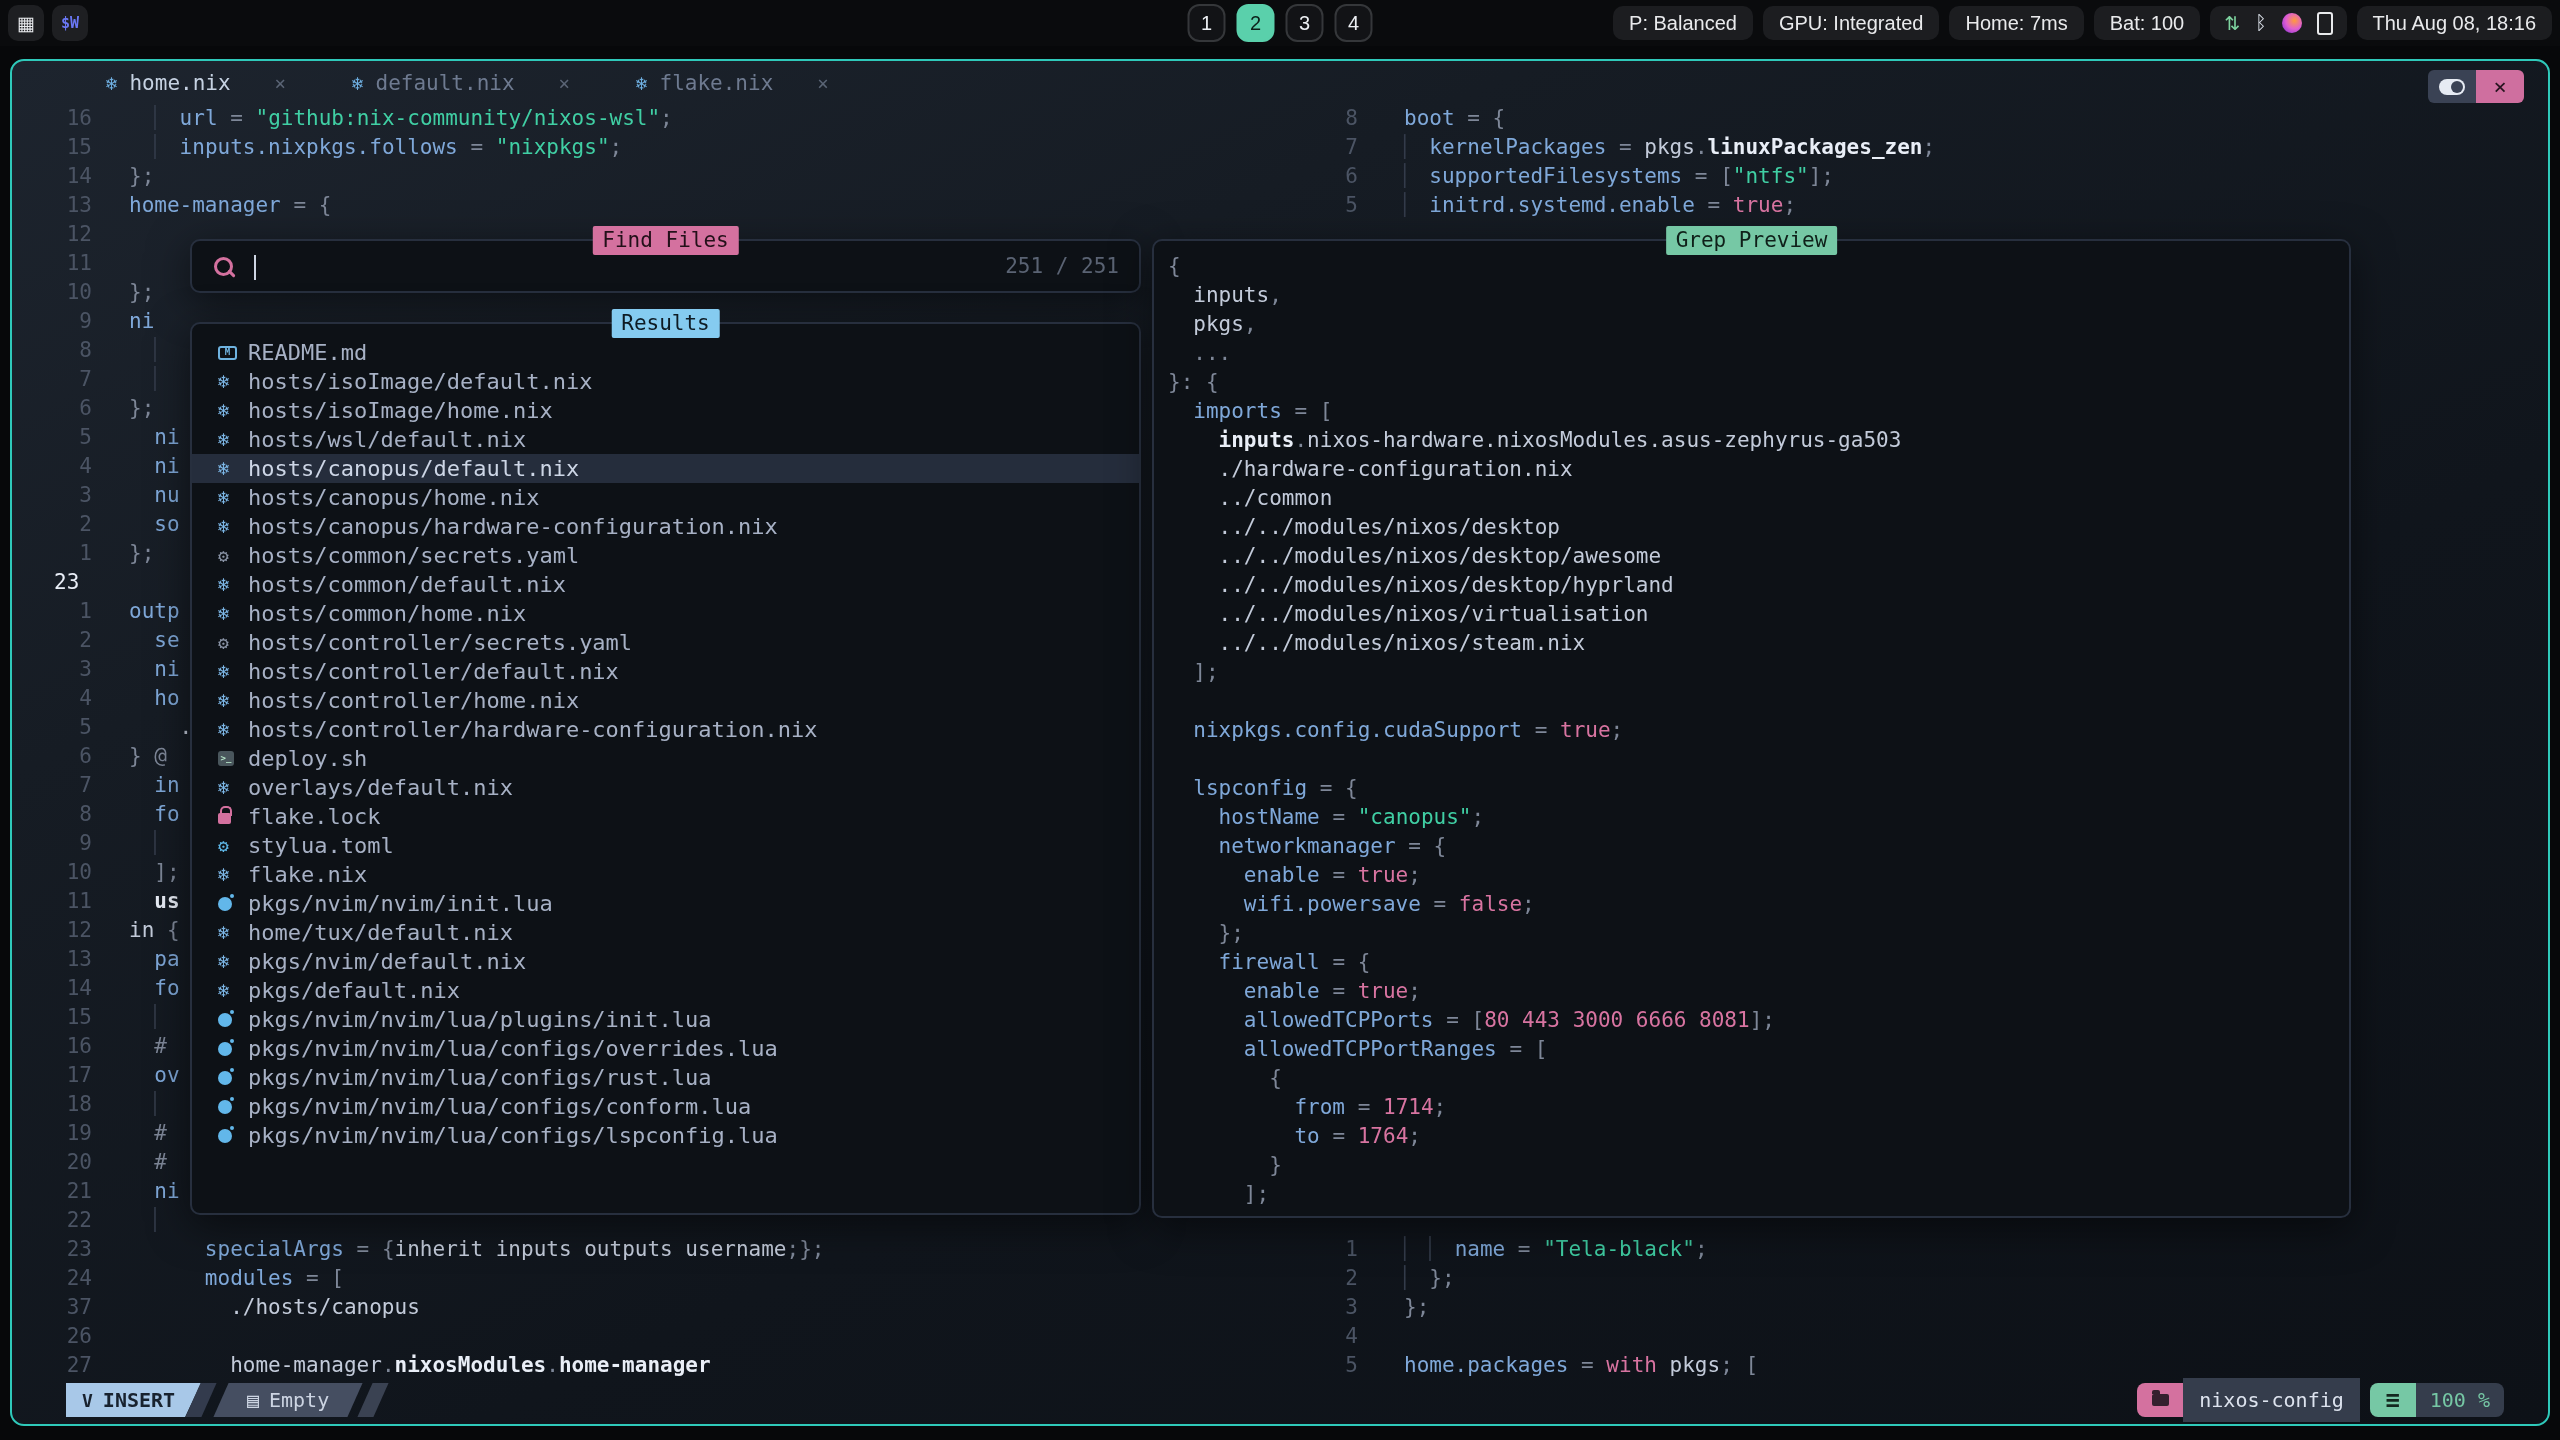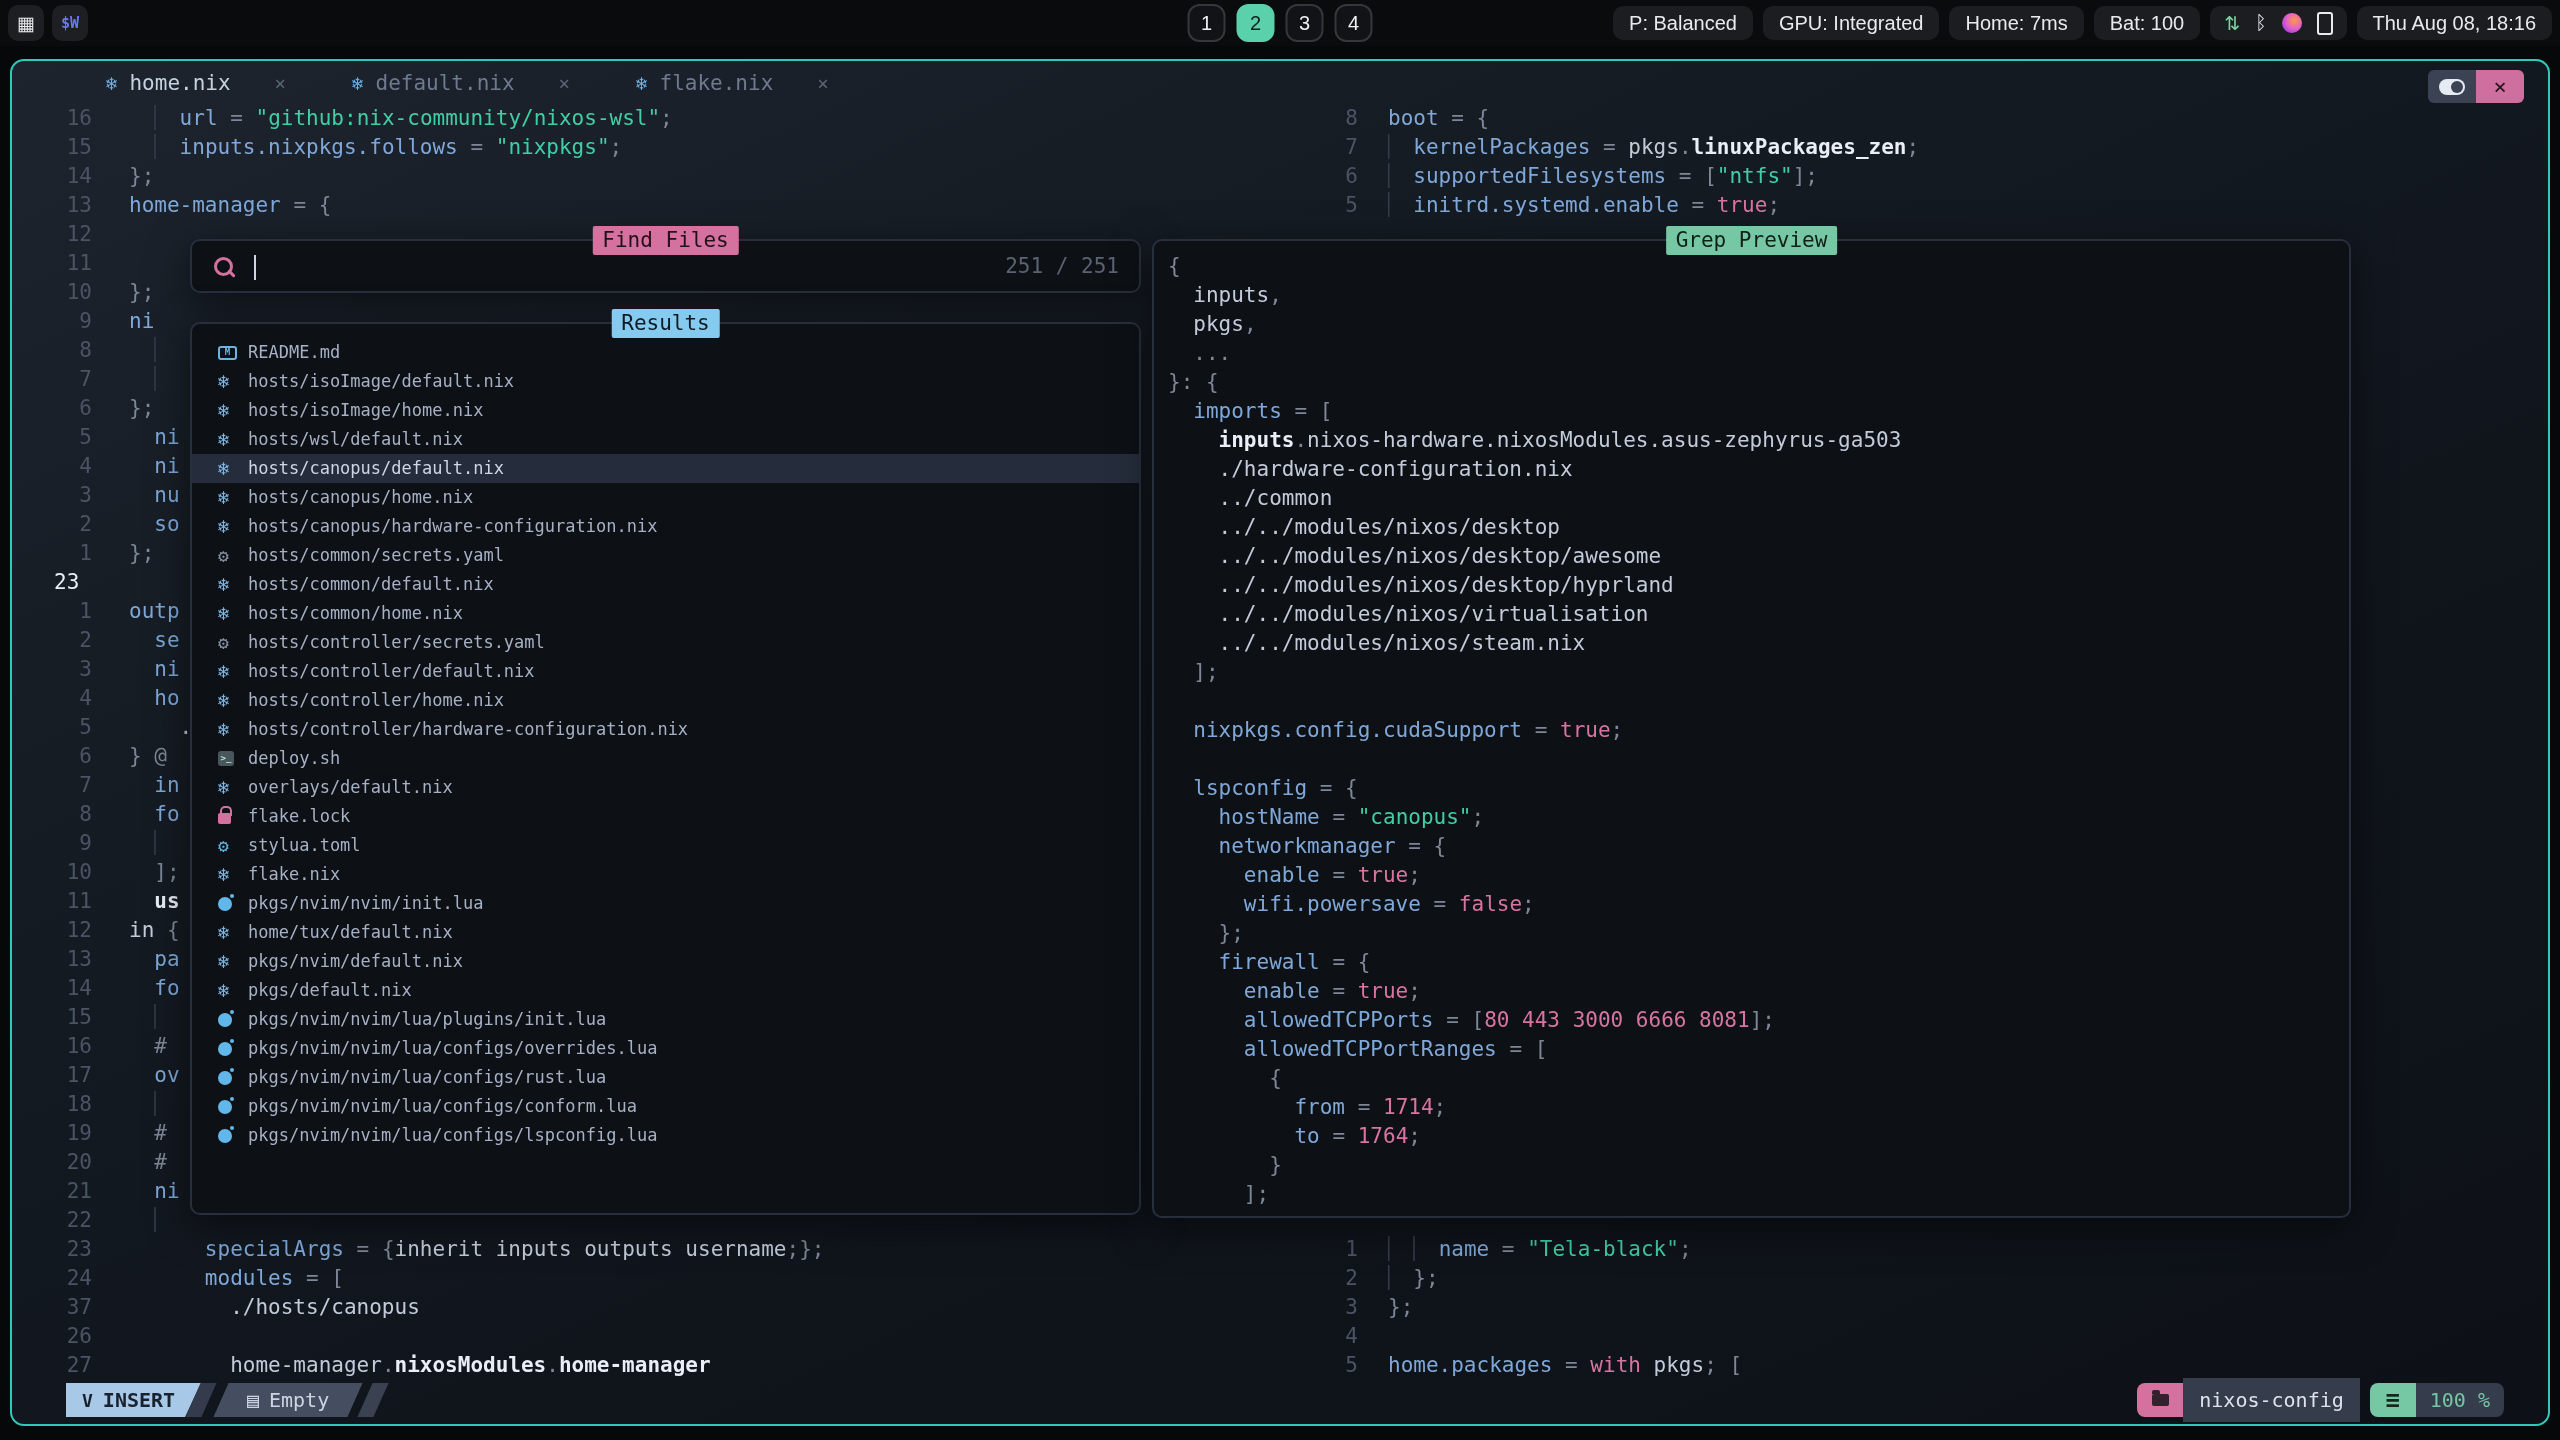--- a/index.html
+++ b/index.html
@@ -47,42 +47,42 @@
   .btn-close{width:48px;background:#cf6f9f;border-radius:0 6px 6px 0;color:#27141f;font-size:22px;
              display:flex;align-items:center;justify-content:center;}
   
   .pane{position:absolute;top:43px;left:0;}
   .pane.right{left:1296px;}
   .row{height:29px;line-height:29px;white-space:pre;font-size:21px;}
   .ln{display:inline-block;width:44px;margin-left:36px;text-align:right;color:var(--lnr);}
   .pane.right .ln{margin-left:0;width:50px;}
   .ln.cur{text-align:left;padding-left:6px;box-sizing:border-box;color:var(--cw);}
   .code{display:inline-block;margin-left:37px;}
-  .pane.right .code{margin-left:30px;}
+  .pane.right .code{margin-left:46px;}
   .t-b{color:var(--cb);} .t-f{color:var(--cf);} .t-g{color:var(--cg);}
   .t-s{color:var(--cs);} .t-p{color:var(--cp);} .t-w{color:var(--cw);font-weight:bold;}
   .t-d{color:var(--cd);}
   
   .float{position:absolute;background:#0d1116;border:2px solid #272f3e;border-radius:10px;
          box-shadow:0 10px 40px rgba(0,0,0,.5);box-sizing:border-box;}
   .chip{position:absolute;top:-15px;left:50%;transform:translateX(-50%);height:29px;line-height:29px;
         padding:0 10px;font-size:21px;border-radius:2px;white-space:nowrap;}
   .chip.pink{background:var(--pink);color:#231019;}
   .chip.cyan{background:var(--cyan);color:#0e1b24;}
   .chip.green{background:var(--green);color:#0f2019;}
   .prompt{left:178px;top:178px;width:951px;height:54px;}
   .mag{position:absolute;left:22px;top:16px;width:13px;height:13px;border:3px solid var(--pink);border-radius:50%;}
   .mag::after{content:"";position:absolute;left:10px;top:12px;width:9px;height:3px;background:var(--pink);
               transform:rotate(45deg);border-radius:2px;}
   .caret{position:absolute;left:62px;top:14px;width:2px;height:25px;background:#cdd5e3;}
   .counter{position:absolute;right:20px;top:0;height:48px;line-height:50px;color:#5a6373;font-size:21px;}
   .results{left:178px;top:261px;width:951px;height:893px;}
   .rlist{position:absolute;left:0;top:14px;width:100%;}
   .rrow{height:29px;line-height:29px;display:flex;align-items:center;padding-left:26px;
-        color:#a7b1c5;font-size:17px;white-space:pre;}
+        color:#a7b1c5;font-size:22px;white-space:pre;}
   .rrow.sel{background:#252d3c;color:#cdd6e6;}
   .rname{margin-left:6px;}
   .grep{left:1140px;top:178px;width:1199px;height:979px;}
   .gcode{position:absolute;left:14px;top:11px;}
   
   .fi{display:inline-flex;width:24px;height:22px;align-items:center;justify-content:flex-start;position:relative;}
   .fi-nix::before{content:"❄";color:#7db8e8;font-size:19px;}
   .fi-markdown{width:19px;height:14px;border:2px solid #6fb3e0;border-radius:3px;box-sizing:border-box;
                align-self:center;margin-right:5px;display:inline-flex;align-items:center;justify-content:center;}
   .fi-markdown::before{content:"M";font-size:9px;font-weight:bold;color:#6fb3e0;line-height:1;}

